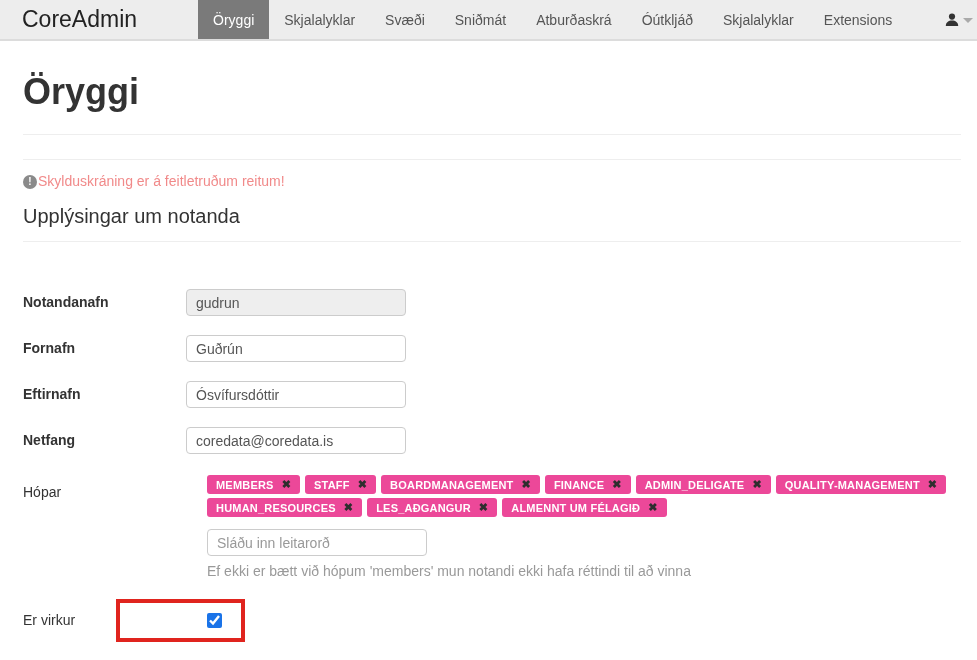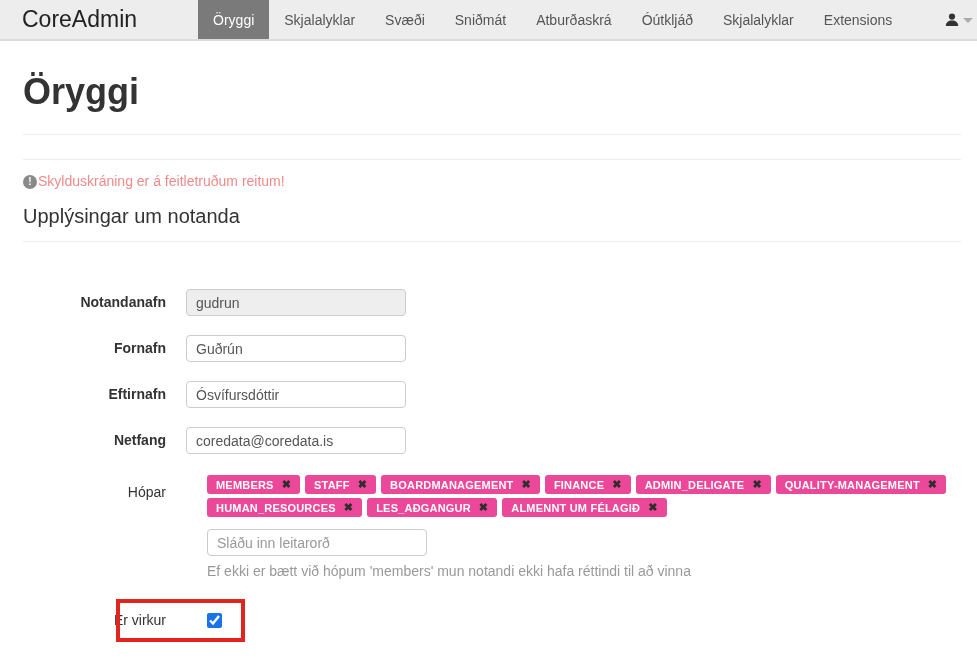--- a/index.html
+++ b/index.html
@@ -42,21 +42,21 @@
     width: 14px; height: 14px; border-radius: 50%; background: #8a8a8a;
     color: #fff; font-size: 10px; font-weight: bold; margin-right: 1px; flex: 0 0 auto;
   }
   .subsection-title { font-size: 20px; color: #333; margin-top: 14px; line-height: 24px; font-weight: normal; }
   .hr-3 { margin-top: 13px; }
 
   
   .form { margin-top: 47px; }
   .form-row { display: flex; margin-bottom: 19px; }
   .form-label {
-    width: 163px; flex: 0 0 163px; text-align: right; padding-right: 20px;
+    width: 163px; flex: 0 0 163px; padding-right: 20px;
     font-size: 14px; font-weight: bold; color: #333; line-height: 27px; white-space: nowrap;
   }
   .form-label.normal { font-weight: normal; }
   .text-input {
     width: 220px; height: 27px; border: 1px solid #ccc; border-radius: 4px;
     padding: 4px 9px; font-size: 14px; color: #555; background: #fff;
     font-family: "Liberation Sans", sans-serif; outline: none;
   }
   .text-input:disabled { background: #eee; color: #555; }
   .text-input::placeholder { color: #999; opacity: 1; }

